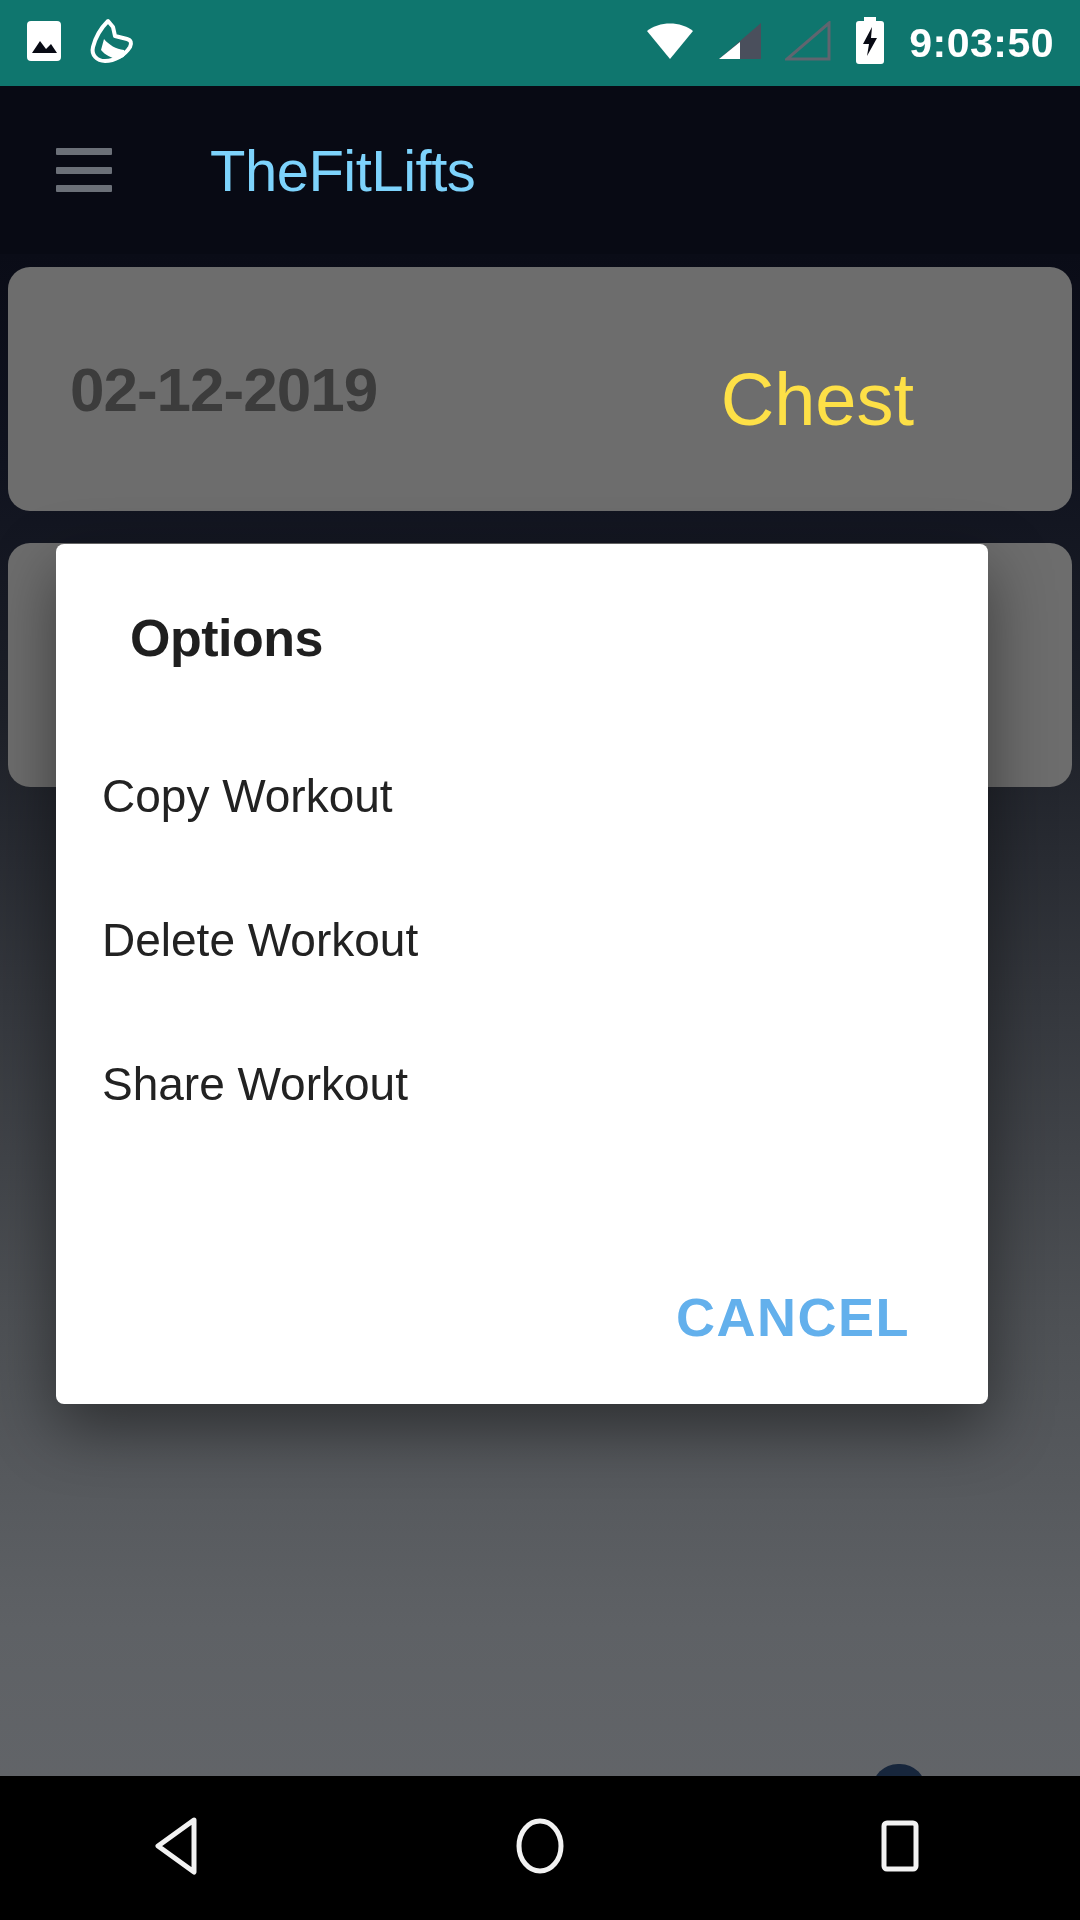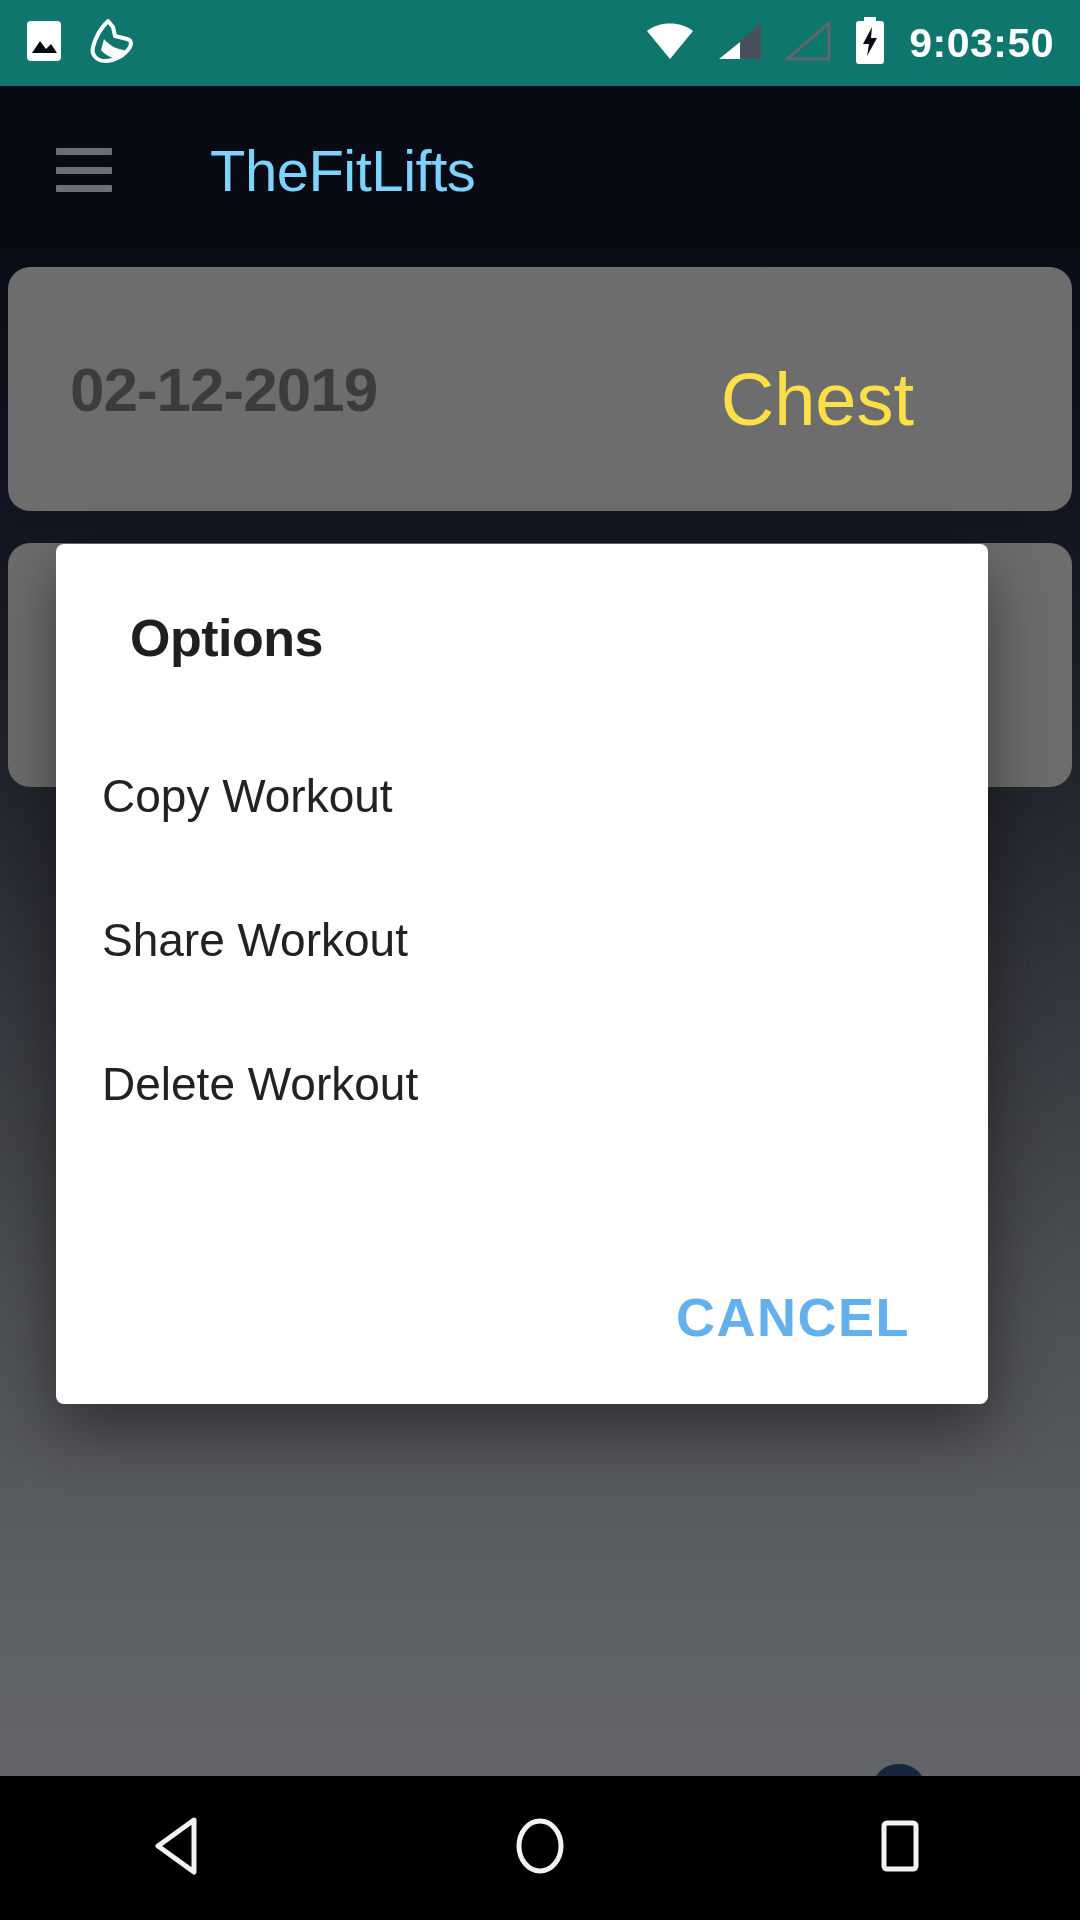--- a/index.html
+++ b/index.html
@@ -241,22 +241,22 @@
     </div>
   </div>
 
   <div class="dialog-scrim"></div>
 
   <div class="dialog">
     <div class="dialog-title">Options</div>
 
     <div class="dialog-items">
       <div class="dlg-item">Copy Workout</div>
+      <div class="dlg-item">Delete Workout</div>
       <div class="dlg-item">Share Workout</div>
-      <div class="dlg-item">Delete Workout</div>
     </div>
 
     <div class="dialog-actions">
       <button class="btn-cancel">CANCEL</button>
     </div>
   </div>
 
   <div class="navbar">
     <div class="nav-btn">
       <span>

